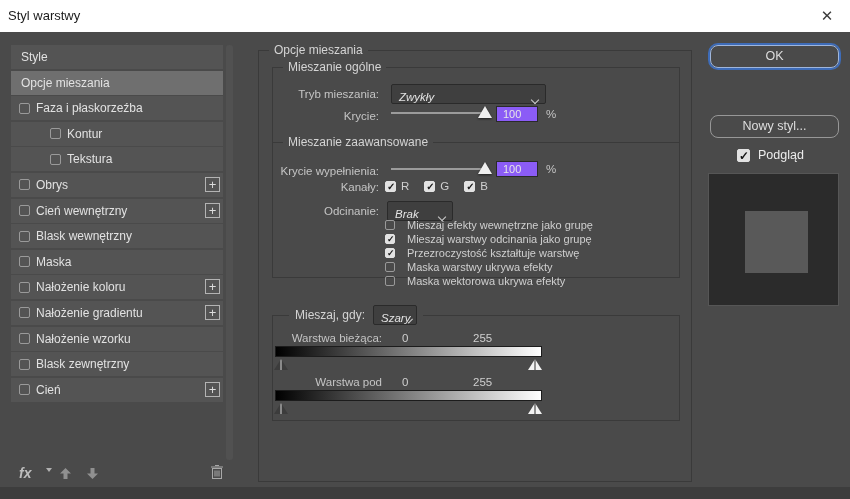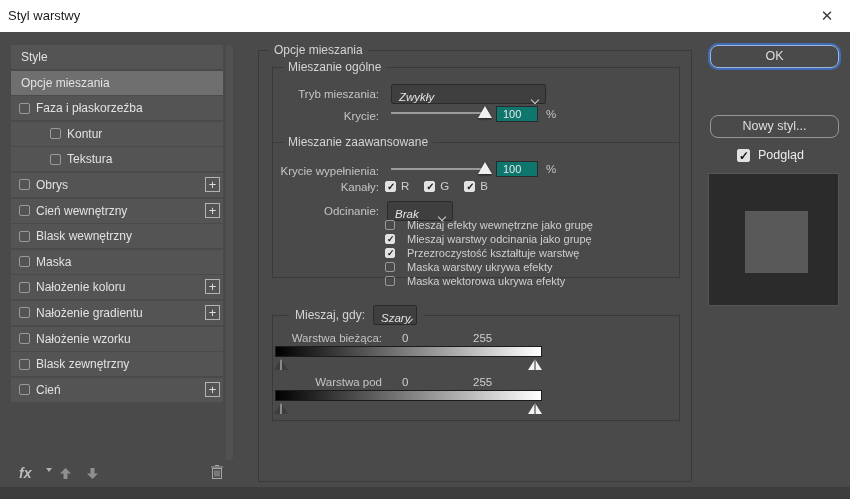--- a/index.html
+++ b/index.html
@@ -45,21 +45,21 @@
   .fs-blendif  { top:264px; height:106px; }
 
   .lbl { position:absolute; left:0; width:106px; text-align:right; color:#c4c4c4; font-size:11.5px; }
   .dd { position:absolute; height:20px; background:#3f3f3f; border:1px solid #2a2a2a; border-radius:2px;
     display:flex; align-items:flex-end; padding:0 7px; color:#e4e4e4; font-size:11.5px; cursor:pointer;font-style:italic; }
   .chev { width:6px; height:6px; border-right:1.5px solid #cfcfcf; border-bottom:1.5px solid #cfcfcf;
     transform:rotate(45deg); margin-left:auto; margin-top:-3px; }
   .track { position:absolute; height:2px; background:#9b9b9b; }
   .tri-thumb { position:absolute; width:0; height:0; border-left:7px solid transparent; border-right:7px solid transparent;
     border-bottom:12px solid #efefef; filter:drop-shadow(0 1px 1px rgba(0,0,0,0.6)); cursor:pointer; }
-  .num { position:absolute; width:42px; height:16px; background:#0f766e; border:1px solid #2a2a2a; color:#e6e6e6;
+  .num { position:absolute; width:42px; height:16px; background:#8b5cf6; border:1px solid #2a2a2a; color:#e6e6e6;
     font-size:11px; padding:0 0 0 6px; font-family:"Liberation Sans", sans-serif; }
   .unit { position:absolute; color:#c4c4c4; font-size:11.5px; }
 
   .chk { width:11px; height:11px; border:1px solid #9a9a9a; border-radius:2px; background:transparent;
     flex:0 0 auto; position:relative; cursor:pointer; }
   .chk.checked { background:#e2e2e2; border-color:#e2e2e2; }
   .chk.checked::after { content:"✓"; position:absolute; left:1px; top:-1px; font-size:10px; color:#161616; font-weight:bold; }
 
   .chan-row { position:absolute; left:112px; top:37px; display:flex; align-items:center; gap:15px; }
   .chan { display:flex; align-items:center; gap:5px; color:#cfcfcf; font-size:11.5px; }

